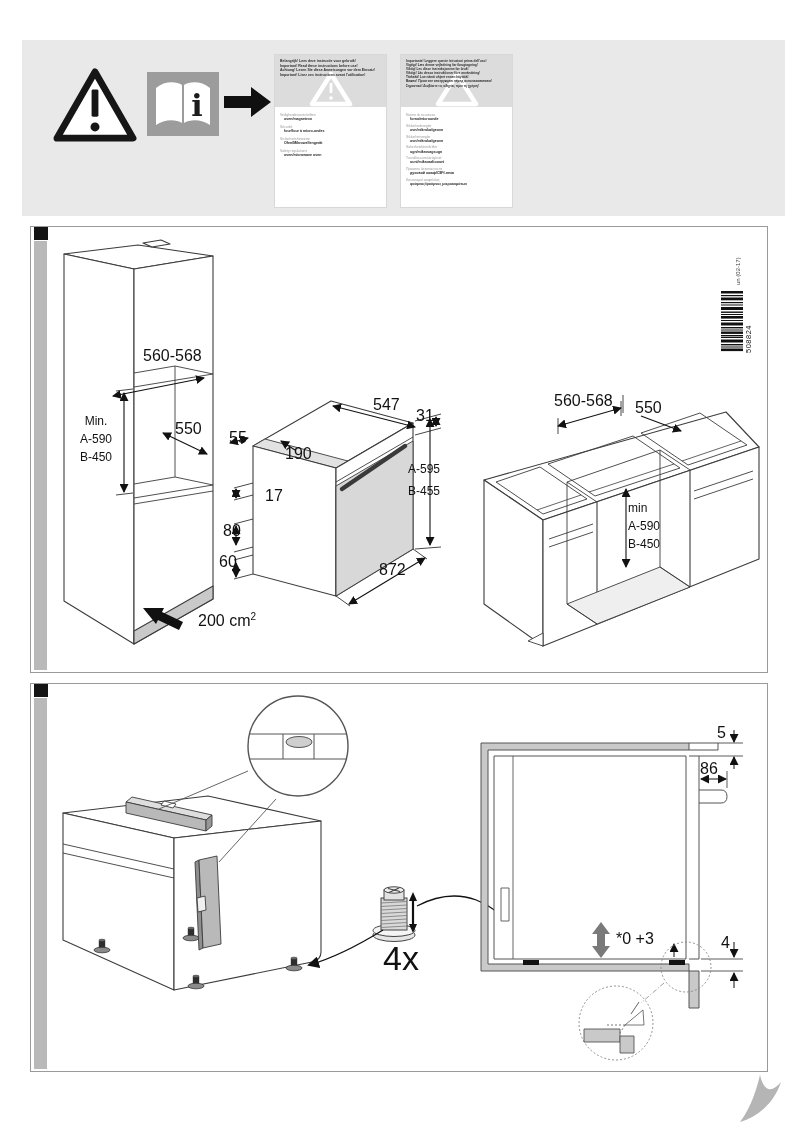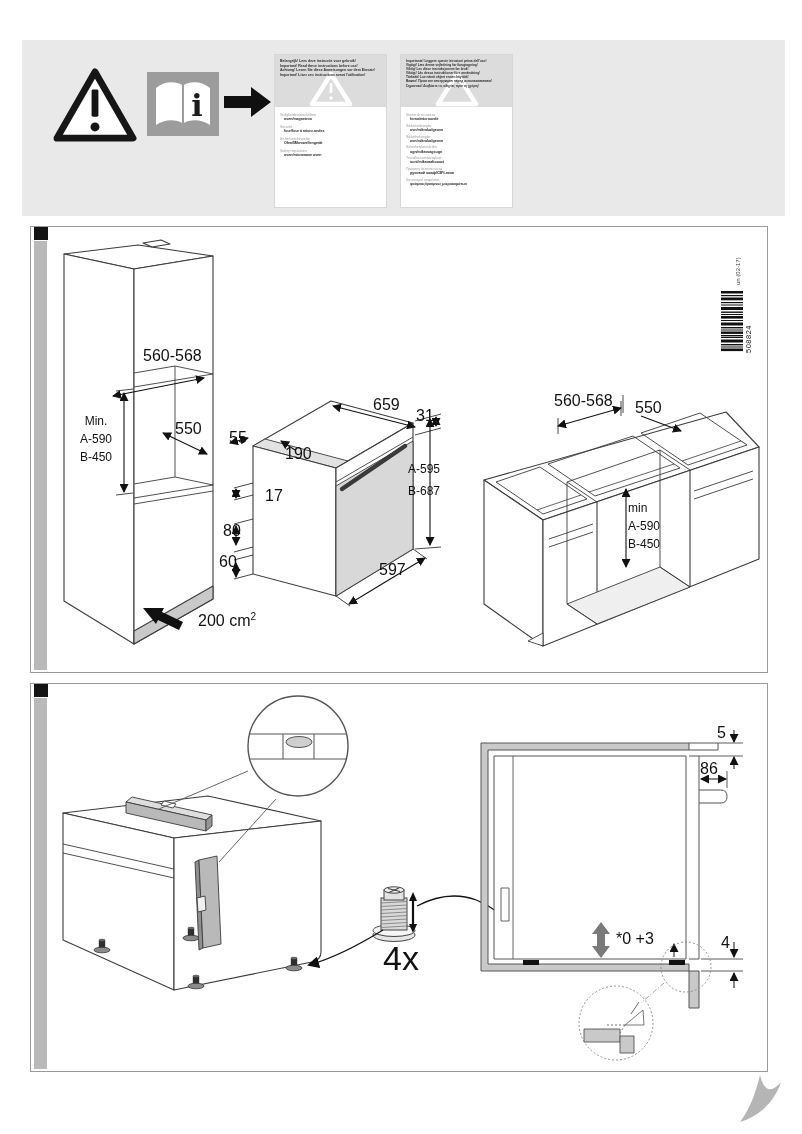--- a/index.html
+++ b/index.html
@@ -277,27 +277,27 @@
     </div>
     <div class="dim" style="left:144px;top:193px;">550</div>
     <div class="dim" style="left:167px;top:384px;">
       <span>200 cm</span><sup class="sup">2</sup>
     </div>
     <div class="dim" style="left:198px;top:202px;">55</div>
     <div class="dim" style="left:254px;top:218px;">190</div>
     <div class="dim" style="left:190px;top:260px;margin-left:44px;">17</div>
     <div class="dim" style="left:192px;top:295px;">80</div>
     <div class="dim" style="left:188px;top:326px;">60</div>
-    <div class="dim" style="left:342px;top:169px;">659</div>
+    <div class="dim" style="left:342px;top:169px;">547</div>
     <div class="dim" style="left:385px;top:180px;">31</div>
     <div class="dimblock oh" style="left:377px;top:231px;">
       <div>A-595</div>
-      <div>B-687</div>
-    </div>
-    <div class="dim" style="left:348px;top:334px;">597</div>
+      <div>B-455</div>
+    </div>
+    <div class="dim" style="left:348px;top:334px;">872</div>
     <div class="dim" style="left:523px;top:165px;">560-568</div>
     <div class="dim" style="left:604px;top:172px;">550</div>
     <div class="dimblock" style="left:597px;top:272px;line-height:17px;">
       <div>min</div>
       <div>A-590</div>
       <div>B-450</div>
     </div>
   </section>
 
   <section class="panel panel-bot">

